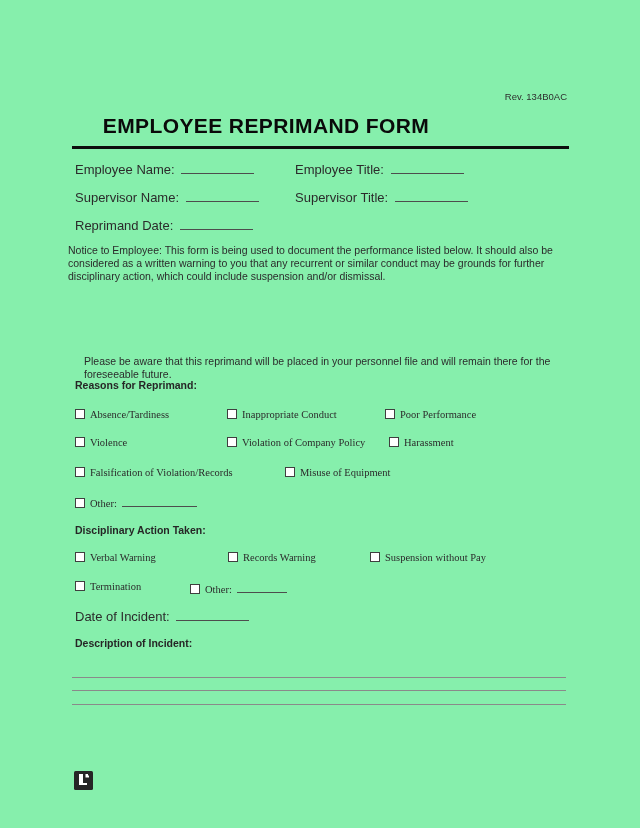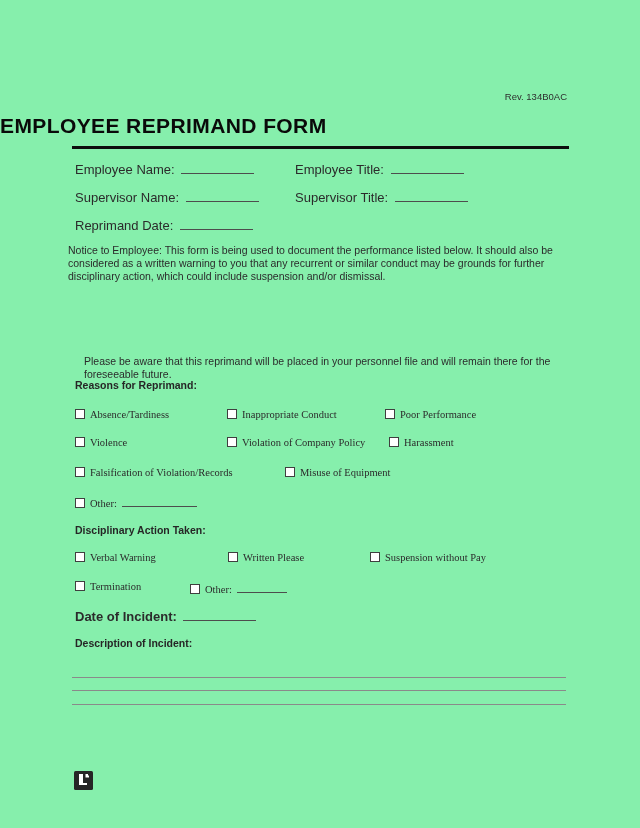--- a/index.html
+++ b/index.html
@@ -11,21 +11,21 @@
     color:#2b2b2b;
     overflow:hidden;
   }
   .abs{position:absolute;left:0;width:640px;}
   .rev{
     position:absolute;top:91px;right:73px;
     font-size:9.5px;color:#2e2e2e;
   }
   .title{
     position:absolute;top:114px;left:0;width:532px;
-    margin:0;text-align:left;
+    margin:0;text-align:center;
     font-size:21px;font-weight:bold;color:#0a0a0a;
     letter-spacing:.4px;
   }
   .rule{
     position:absolute;top:146px;left:72px;width:497px;height:3px;
     background:#0d0d0d;
   }
   .fld{position:absolute;white-space:nowrap;font-size:13px;}
   .blank{
     display:inline-block;height:11px;width:73px;
@@ -46,21 +46,21 @@
   .cb{
     display:inline-block;width:8px;height:8px;
     border:1px solid #3f3f3f;background:#fff;
     margin-right:5px;vertical-align:-1px;
   }
   .desc-line{
     position:absolute;left:72px;width:494px;height:0;
     border-top:1px solid #8a8a8a;
   }
   .logo{position:absolute;top:771px;left:74px;width:19px;height:19px;}
-  .bold{font-weight:bold;text-align:center;}
+  .bold{font-weight:normal;text-align:center;}
 </style>
 </head>
 <body>
 
 <div class="page">
 
   <div class="rev">Rev. 134B0AC</div>
 
   <h1 class="title">EMPLOYEE REPRIMAND FORM</h1>
   <div class="rule"></div>
@@ -139,21 +139,21 @@
     </span>
   </div>
 
   <div class="heading" style="top:524px">Disciplinary Action Taken:</div>
 
   <div class="abs" style="top:552px">
     <span class="cb-item" style="left:75px">
       <span class="cb"></span><span>Verbal Warning</span>
     </span>
     <span class="cb-item" style="left:228px">
-      <span class="cb"></span><span>Written Please</span>
+      <span class="cb"></span><span>Records Warning</span>
     </span>
     <span class="cb-item" style="left:370px">
       <span class="cb"></span><span>Suspension without Pay</span>
     </span>
   </div>
 
   <div class="abs" style="top:581px">
     <span class="cb-item" style="left:75px">
       <span class="cb"></span><span>Termination</span>
     </span>

